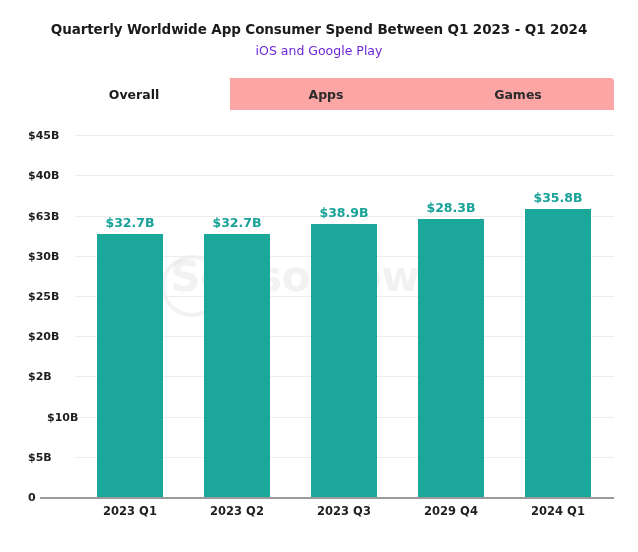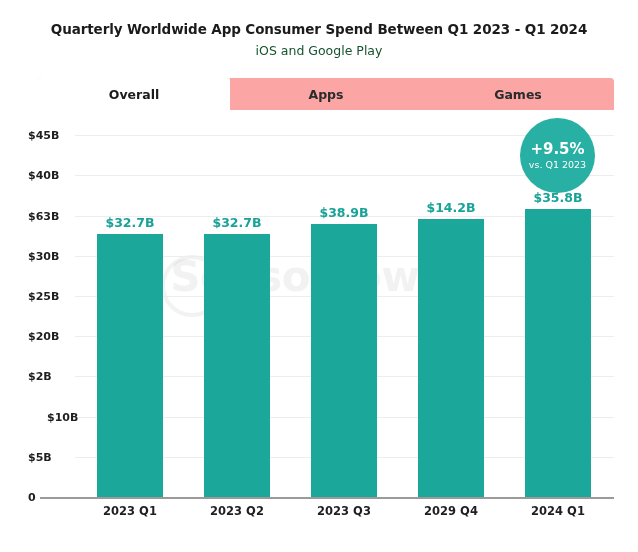--- a/index.html
+++ b/index.html
@@ -34,21 +34,21 @@
     letter-spacing: -0.1px;
   }
   .chart-subtitle {
     position: absolute;
     left: 0;
     top: 43px;
     width: 638px;
     text-align: center;
     font-size: 12.5px;
     font-weight: normal;
-    color: #14532d;
+    color: #6d28d9;
   }
 
   
   .tabbar {
     position: absolute;
     left: 38px;
     top: 78px;
     width: 576px;
     height: 32px;
     display: flex;
@@ -217,21 +217,21 @@
         <div class="gridline" style="top: 135.2px;"></div>
       </div>
     <div id="bars-layer">
         <div class="bar" style="left: 97px; width: 66px; top: 234.092px; height: 262.908px; background: rgb(28, 167, 155);"></div>
         <div class="bar-label" style="left: 130px; top: 215.092px;">$32.7B</div>
         <div class="bar" style="left: 204px; width: 66px; top: 234.092px; height: 262.908px; background: rgb(28, 167, 155);"></div>
         <div class="bar-label" style="left: 237px; top: 215.092px;">$32.7B</div>
         <div class="bar" style="left: 311px; width: 66px; top: 223.64px; height: 273.36px; background: rgb(28, 167, 155);"></div>
         <div class="bar-label" style="left: 344px; top: 204.64px;">$38.9B</div>
         <div class="bar" style="left: 418px; width: 66px; top: 218.816px; height: 278.184px; background: rgb(28, 167, 155);"></div>
-        <div class="bar-label" style="left: 451px; top: 199.816px;">$14.2B</div>
+        <div class="bar-label" style="left: 451px; top: 199.816px;">$28.3B</div>
         <div class="bar" style="left: 525px; width: 66px; top: 209.168px; height: 287.832px; background: rgb(28, 167, 155);"></div>
         <div class="bar-label" style="left: 558px; top: 190.168px;">$35.8B</div>
       </div>
     <div class="axis-baseline" style="top:497px;"></div>
     <div id="ylabels-layer">
         <div class="ytick" style="top: 497px;">0</div>
         <div class="ytick" style="top: 456.8px;">$5B</div>
         <div class="ytick" style="top: 416.6px; margin-left: 19px;">$10B</div>
         <div class="ytick" style="top: 376.4px;">$2B</div>
         <div class="ytick" style="top: 336.2px;">$20B</div>
@@ -243,18 +243,14 @@
       </div>
     <div id="xlabels-layer">
         <div class="xtick" style="left: 130px;">2023 Q1</div>
         <div class="xtick" style="left: 237px;">2023 Q2</div>
         <div class="xtick" style="left: 344px;">2023 Q3</div>
         <div class="xtick" style="left: 451px;">2029 Q4</div>
         <div class="xtick" style="left: 558px;">2024 Q1</div>
       </div>
   </div>
 
-  <div class="badge">
-    <div class="badge-value">+9.5%</div>
-    <div class="badge-sub">vs. Q1 2023</div>
-  </div>
 
 </div>
 
 </body></html>

